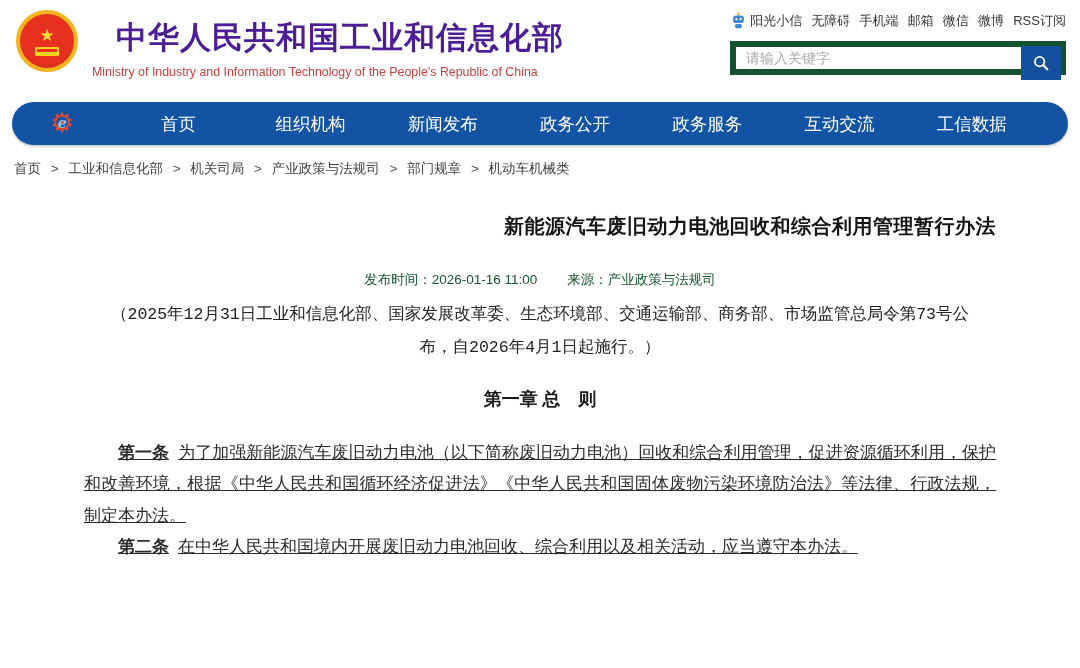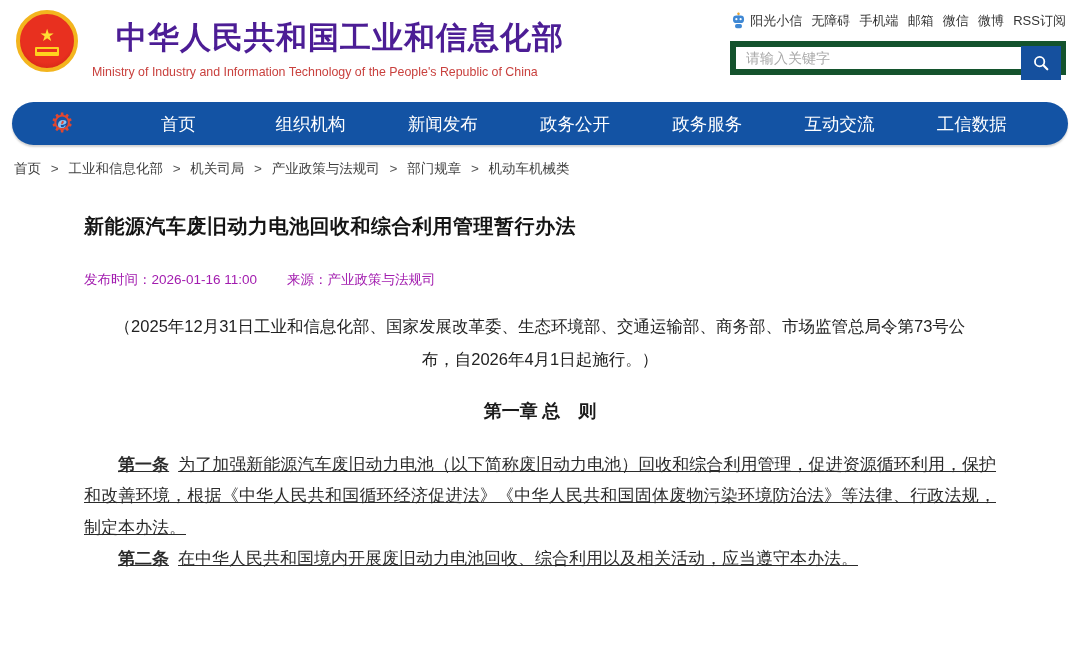--- a/index.html
+++ b/index.html
@@ -45,25 +45,25 @@
   .nav-items { flex:1; display:flex; padding-right:30px; }
   .nav-item { flex:1; text-align:center; color:#ffffff; font-size:17.5px; cursor:pointer; white-space:nowrap; }
 
   
   .breadcrumb { margin:15px 0 0 14px; font-size:13.5px; color:#3f3f3f; }
   .crumb { cursor:pointer; }
   .crumb-sep { margin:0 6px; color:#555; }
 
   
   .article { width:912px; margin:0 auto; }
-  .article-title { margin-top:35px; text-align:left; font-size:20px; font-weight:bold;
+  .article-title { margin-top:35px; text-align:right; font-size:20px; font-weight:bold;
     color:#141414; letter-spacing:0.5px; }
-  .article-meta { margin-top:31px; font-size:13.5px; color:#a21caf; }
+  .article-meta { margin-top:31px; text-align:center; font-size:13.5px; color:#14532d; }
   .meta-gap { display:inline-block; width:30px; }
-  .note { margin-top:21px; font-family:Liberation Sans, sans-serif; font-size:16.5px; color:#222;
+  .note { margin-top:9px; font-family:Liberation Mono, monospace; font-size:16.5px; color:#222;
     text-align:center; line-height:2.0; padding:0 24px; }
   .chapter { margin-top:23px; text-align:center; font-family:Liberation Serif, serif;
     font-size:18px; font-weight:bold; color:#1a1a1a; }
   .body-text { margin-top:26px; font-family:"DejaVu Serif", serif; font-size:17px;
     color:#2b2b2b; line-height:1.85; text-align:justify;text-decoration:underline; }
   .body-text p { margin:0; text-indent:2em; }
   .lead { font-weight:bold; margin-right:9px; }
 </style>
 </head>
 <body>

